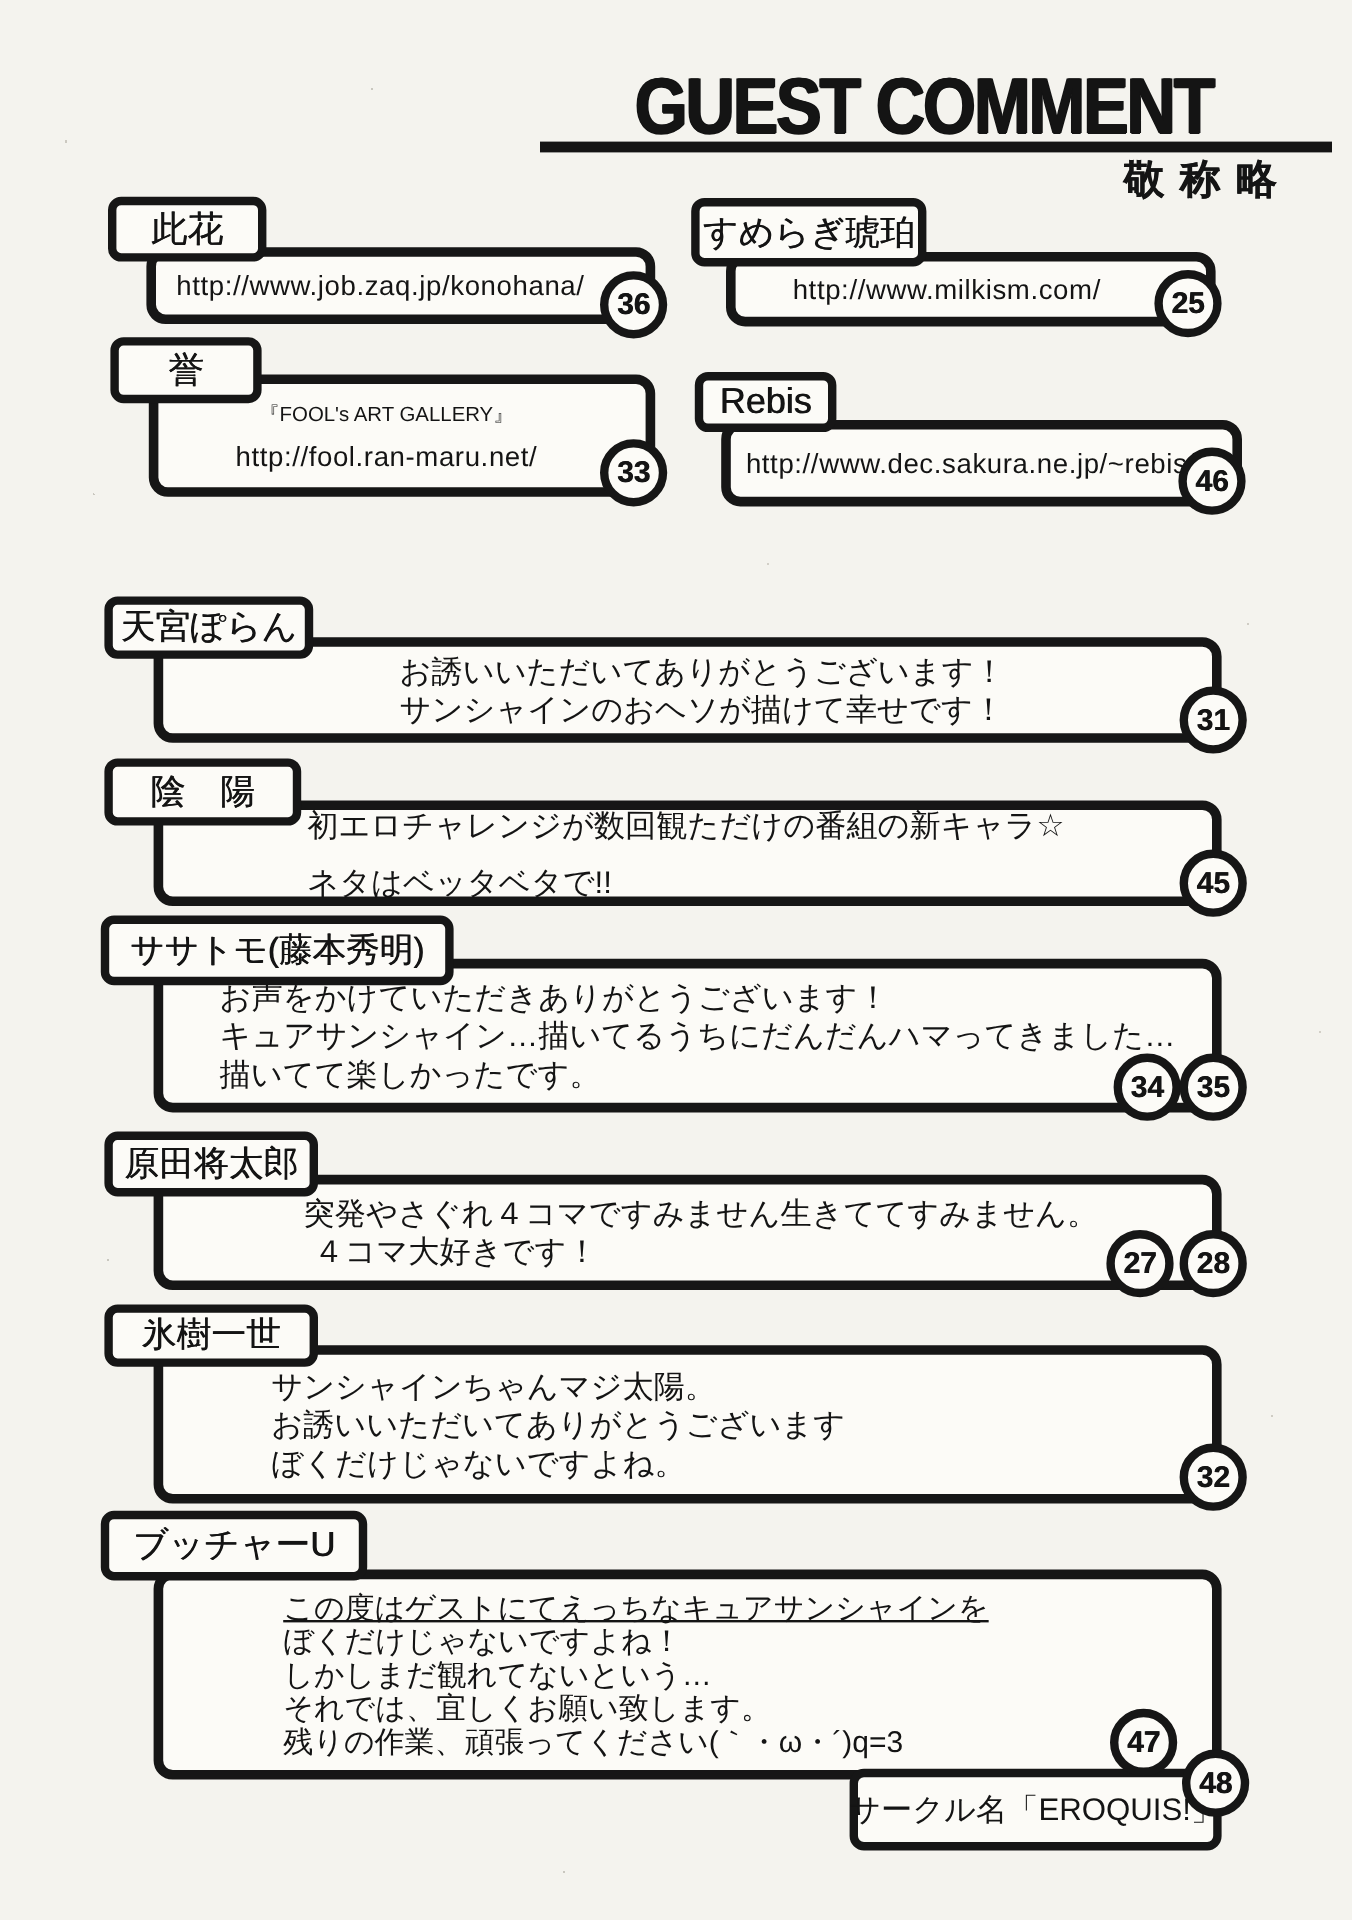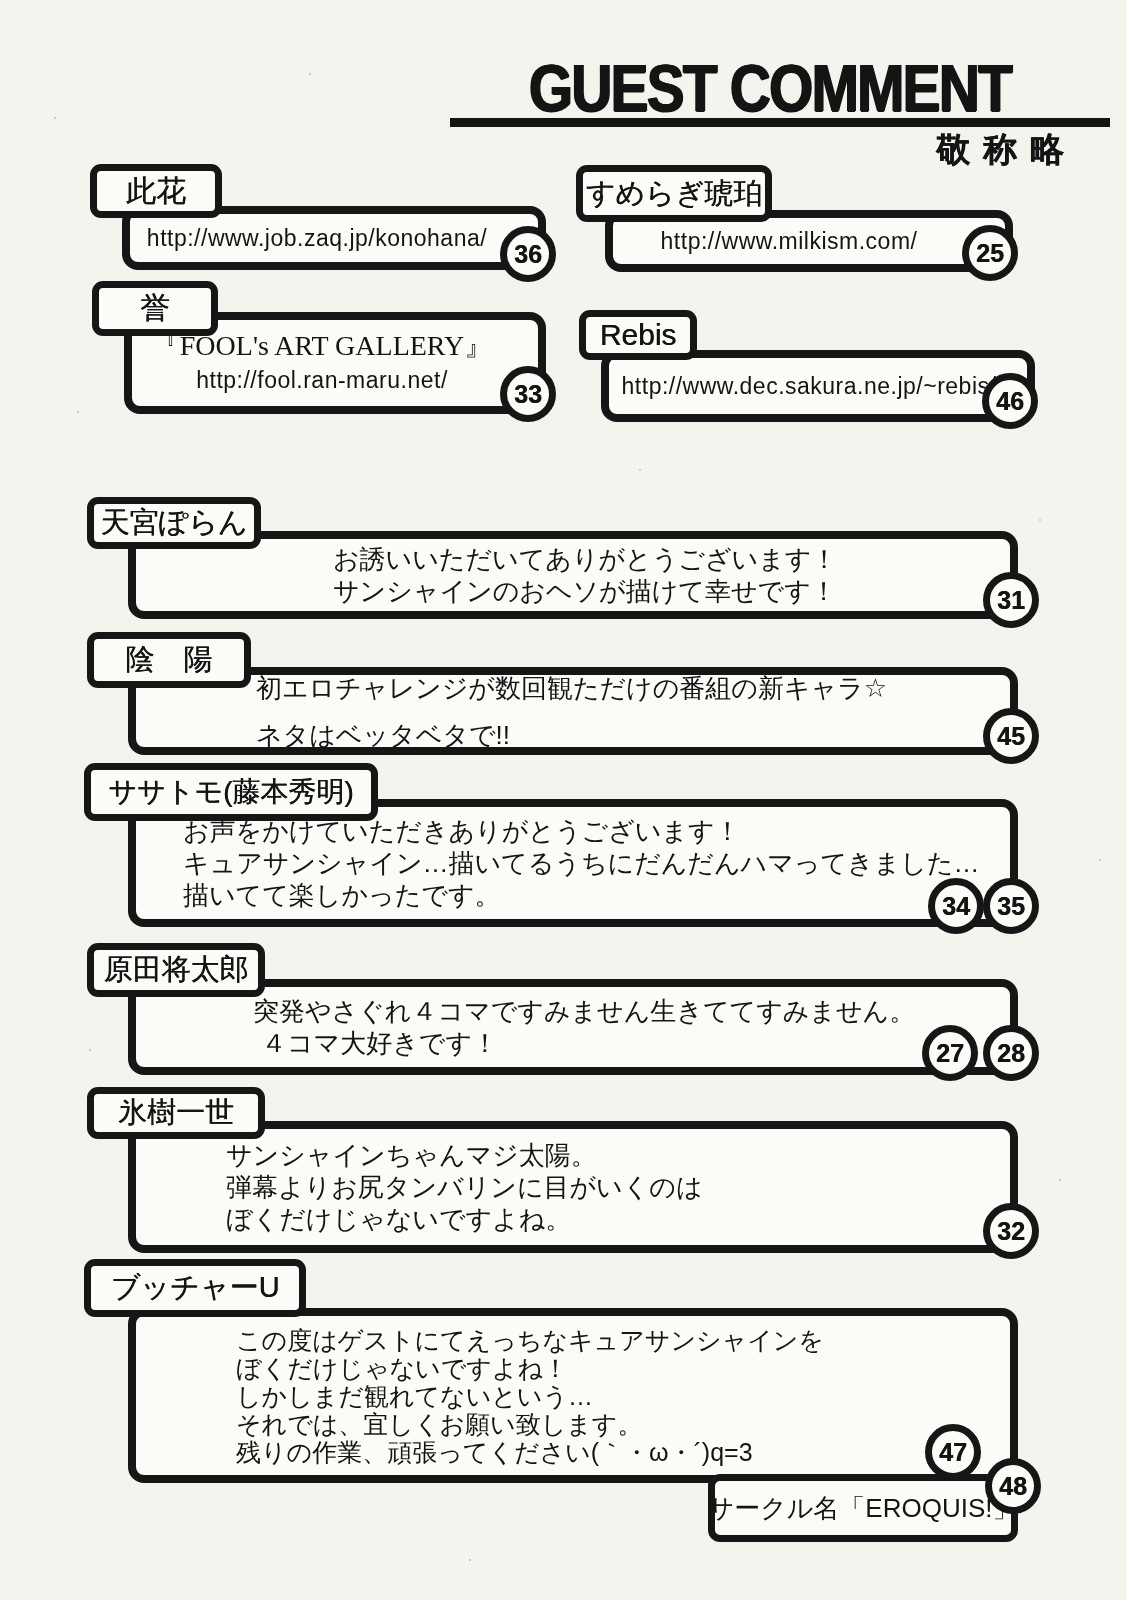--- a/index.html
+++ b/index.html
@@ -93,21 +93,21 @@
     <div class="line url">http://www.milkism.com/</div>
   </div>
   <div class="tab" style="left:576px; top:165px; width:196px; height:57px; font-size:29px;text-align:right;">
     <span>すめらぎ琥珀</span>
   </div>
   <div class="badge" style="left:962px; top:225px;">
     <span>25</span>
   </div>
 
   <div class="cbox center" style="left:124px; top:312px; width:422px; height:102px; padding-right:26px; line-height:34px;">
-    <div class="line" style="font-size:28px;font-family:Liberation Serif, serif;">『FOOL's ART GALLERY』</div>
+    <div class="line" style="font-size:17px;">『FOOL's ART GALLERY』</div>
     <div class="line url">http://fool.ran-maru.net/</div>
   </div>
   <div class="tab" style="left:92px; top:281px; width:126px; height:55px; font-size:30px;">
     <span>誉</span>
   </div>
   <div class="badge" style="left:500px; top:366px;">
     <span>33</span>
   </div>
 
   <div class="cbox center" style="left:601px; top:350px; width:434px; height:72px; padding-right:18px;">
@@ -166,32 +166,32 @@
   </div>
   <div class="badge" style="left:922px; top:1025px;">
     <span>27</span>
   </div>
   <div class="badge" style="left:983px; top:1025px;">
     <span>28</span>
   </div>
 
   <div class="cbox" style="left:128px; top:1121px; width:890px; height:132px; padding-left:90px;">
     <div class="line jp">サンシャインちゃんマジ太陽。</div>
-    <div class="line jp">弾幕よりお尻タンバリンに目がいくのは</div>
+    <div class="line jp">お誘いいただいてありがとうございます</div>
     <div class="line jp">ぼくだけじゃないですよね。</div>
   </div>
   <div class="tab" style="left:87px; top:1087px; width:178px; height:52px; font-size:29px;">
     <span>氷樹一世</span>
   </div>
   <div class="badge" style="left:983px; top:1203px;">
     <span>32</span>
   </div>
 
   <div class="cbox" style="left:128px; top:1308px; width:890px; height:175px; padding-left:100px;">
-    <div class="line jp" style="line-height:28px; font-size:25px;">この度はゲストにてえっちなキュアサンシャインを</div>
+    <div class="line jp" style="line-height:28px; font-size:25px;text-decoration:underline;">この度はゲストにてえっちなキュアサンシャインを</div>
     <div class="line jp" style="line-height:28px; font-size:25px;">ぼくだけじゃないですよね！</div>
     <div class="line jp" style="line-height:28px; font-size:25px;">しかしまだ観れてないという…</div>
     <div class="line jp" style="line-height:28px; font-size:25px;">それでは、宜しくお願い致します。</div>
     <div class="line jp" style="line-height:28px; font-size:25px;">残りの作業、頑張ってください(｀・ω・´)q=3</div>
   </div>
   <div class="tab" style="left:84px; top:1259px; width:222px; height:58px; font-size:29px;">
     <span>ブッチャーU</span>
   </div>
   <div class="label-box" style="left:708px; top:1474px; width:310px; height:68px;">
     <span>サークル名「EROQUIS!」</span>

